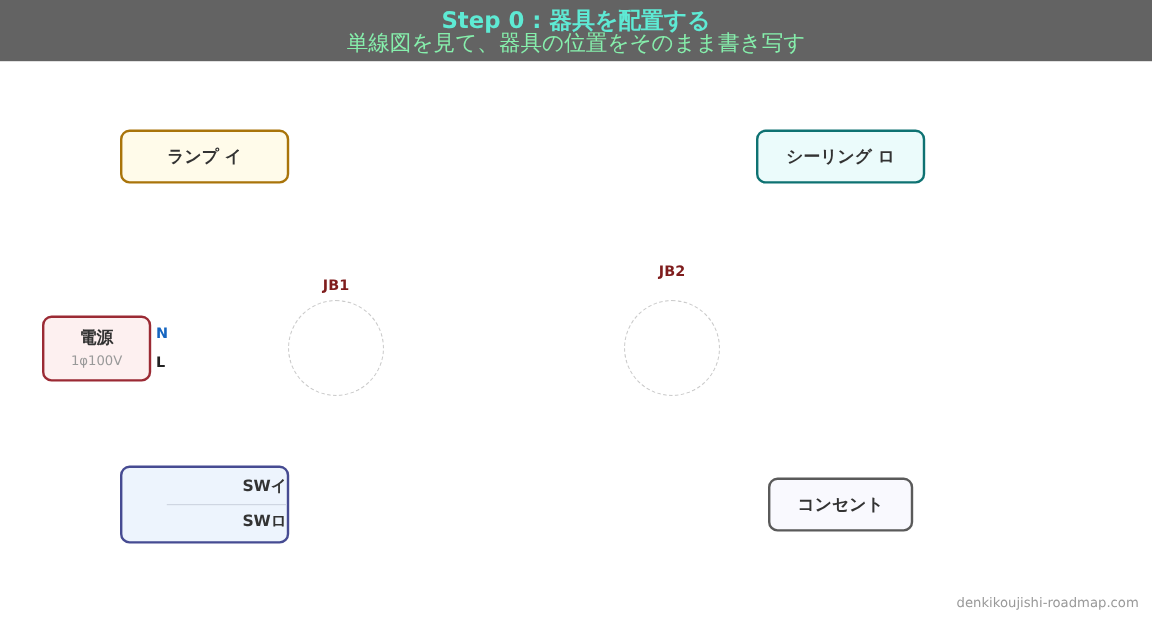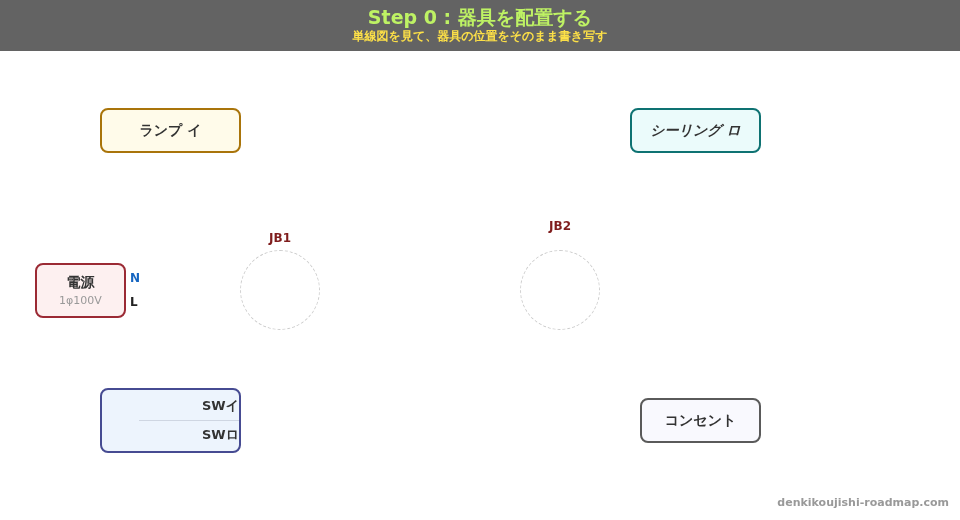--- a/index.html
+++ b/index.html
@@ -1,37 +1,37 @@
 <!DOCTYPE html>
 <html><head>
 <meta charset="utf-8">
 <style>
   html, body { margin:0; padding:0; }
   body { width:960px; height:520px; background:#ffffff; position:relative; overflow:hidden;
          font-family:"DejaVu Sans", "Liberation Sans", sans-serif; }
   .header { position:absolute; left:0; top:0; width:960px; height:51px; background:#636363; text-align:center; }
-  .header .title { color:#bef264; font-size:19px; font-weight:bold; margin-top:5px; line-height:24px; }
-  .header .subtitle { color:#fde047; font-size:12px; line-height:15px; font-weight:bold; }
+  .header .title { color:#5eead4; font-size:19px; font-weight:bold; margin-top:5px; line-height:24px; }
+  .header .subtitle { color:#86efac; font-size:18px; line-height:15px; font-weight:normal; }
   .box { position:absolute; box-sizing:border-box; border:2px solid; border-radius:8px;
          display:flex; align-items:center; justify-content:center; font-size:14px; font-weight:bold; color:#333; }
   .lamp { left:100px; top:108px; width:141px; height:45px; background:#fffbea; border-color:#a9740a; }
-  .ceiling { left:630px; top:108px; width:131px; height:45px; background:#ebfbfb; border-color:#0e7272;font-style:italic; }
+  .ceiling { left:630px; top:108px; width:141px; height:45px; background:#ebfbfb; border-color:#0e7272; }
   .power { left:35px; top:263px; width:91px; height:55px; background:#fdf0f0; border-color:#9b2a34; flex-direction:column; }
   .power .main { font-size:14px; color:#333; line-height:18px; }
   .power .sub { font-size:11px; color:#999; font-weight:normal; line-height:16px; margin-top:2px;text-align:center; }
   .sw { left:100px; top:388px; width:141px; height:65px; background:#edf4fd; border-color:#464b92; flex-direction:column;align-items:flex-end; }
   .sw .row { font-size:13px; line-height:20px; }
   .sw .div { width:100px; height:1px; background:#cfd6e2; margin:4px 0; }
   .outlet { left:640px; top:398px; width:121px; height:45px; background:#f9f9fe; border-color:#5a5a5a;text-align:center; }
   .pin { position:absolute; font-size:12px; font-weight:bold; }
   .pin-n { left:130px; top:271px; color:#1565c0; }
   .pin-l { left:130px; top:295px; color:#222; }
   .jb-label { position:absolute; font-size:12px; color:#7f1d1d; font-weight:bold; width:80px; text-align:center; }
   .jb { position:absolute; width:80px; height:80px; box-sizing:border-box; border:1px dashed #cccccc; border-radius:50%; }
-  .footer { position:absolute; right:11px; top:496px; font-size:11px; color:#999; font-weight:bold; }
+  .footer { position:absolute; right:11px; top:496px; font-size:11px; color:#999; font-weight:normal; }
 </style>
 </head>
 <body>
 
 <div class="header">
   <div class="title">Step 0 : 器具を配置する</div>
   <div class="subtitle">単線図を見て、器具の位置をそのまま書き写す</div>
 </div>
 
 <div class="box lamp">

